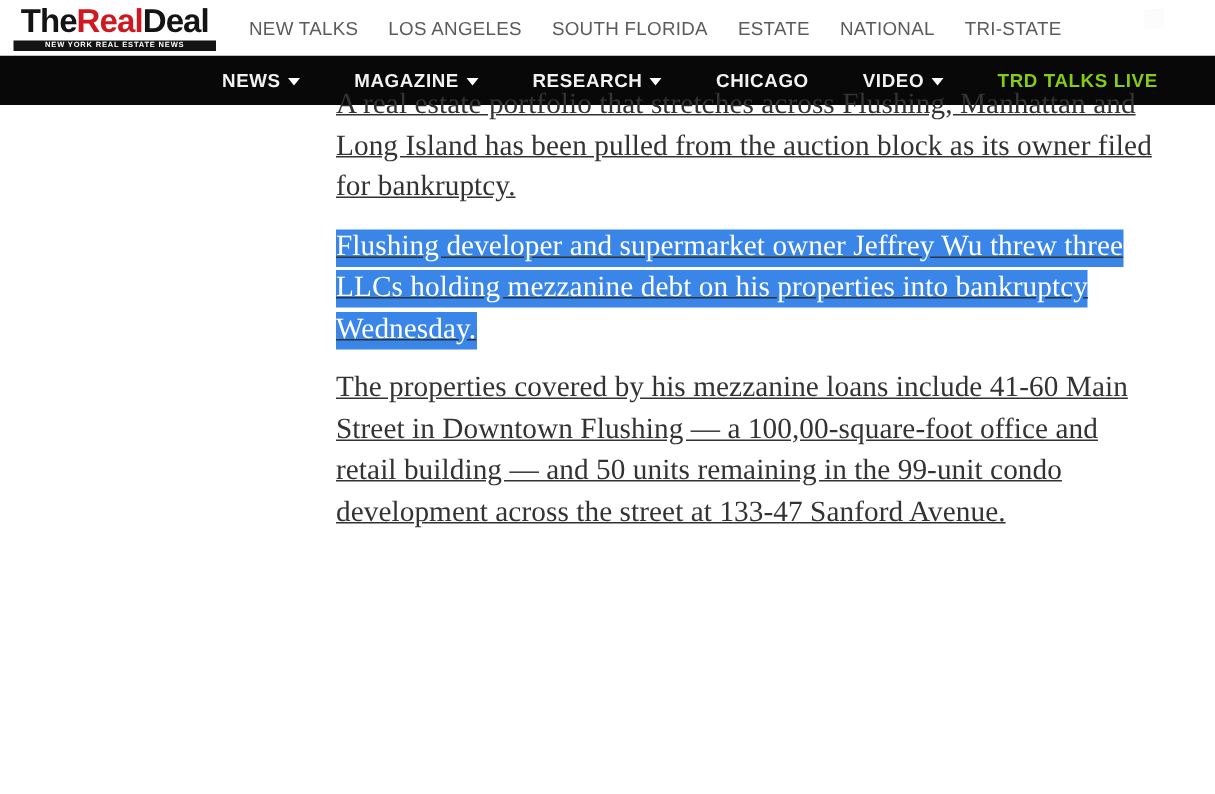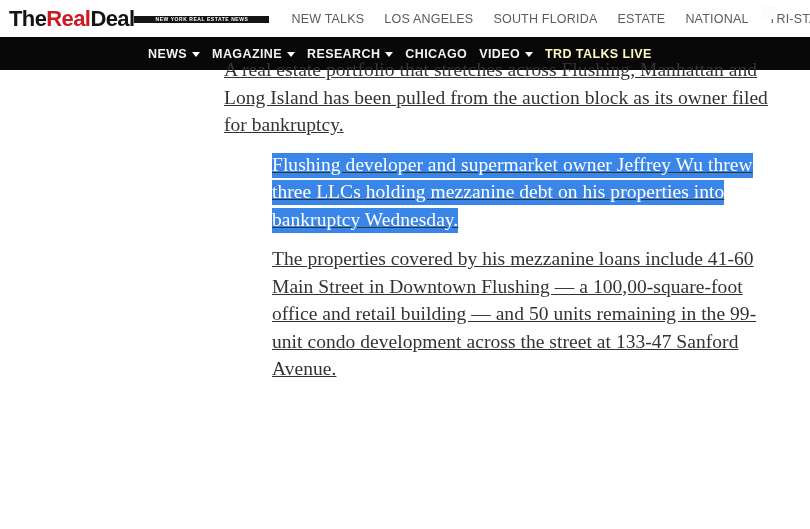--- a/index.html
+++ b/index.html
@@ -21,21 +21,21 @@
     height: 37px;
     background: #ffffff;
     display: flex;
     align-items: center;
     box-sizing: border-box;
   }
 
   .logo-block {
     margin-left: 9px;
     display: flex;
-    flex-direction: row;
+    flex-direction: column;
     align-items: center;
     line-height: 1;
     user-select: none;
   }
   .logo-wordmark {
     font-family: "Liberation Sans", sans-serif;
     font-weight: bold;
     font-size: 22px;
     letter-spacing: -0.6px;
     line-height: 22px;
@@ -84,35 +84,35 @@
   }
 
   
   .main-nav {
     height: 33px;
     background: #080808;
     display: flex;
     align-items: center;
     padding-left: 148px;
     box-sizing: border-box;
-    gap: 12px;
+    gap: 36px;
   }
   .main-nav-item {
     display: flex;
     align-items: center;
     gap: 5px;
     font-size: 12.5px;
     font-weight: bold;
     letter-spacing: 0.4px;
     color: #f2f2f2;
     white-space: nowrap;
     cursor: pointer;
     text-decoration: none;
   }
-  .main-nav-item.accent { color: #fef9c3; }
+  .main-nav-item.accent { color: #84cc16; }
   .caret {
     display: inline-block;
     width: 0;
     height: 0;
     border-left: 4.5px solid transparent;
     border-right: 4.5px solid transparent;
     border-top: 5px solid #ffffff;
     margin-top: 2px;
   }
 
@@ -126,21 +126,21 @@
   .para {
     font-family: "Liberation Serif", serif;
     font-size: 19.5px;
     line-height: 27.5px;
     color: #333333;
     margin: 0;
     max-width: 552px;
     letter-spacing: 0.05px;
     text-decoration: underline;
   }
-  .para + .para { margin-top: 12px; margin-left: 48px; }
+  .para + .para { margin-top: 12px; }
 
   
   .para-clipped {
     margin-top: -14px;
   }
 
   .hl {
     background: #3a86e8;
     color: #ffffff;
     box-decoration-break: clone;

